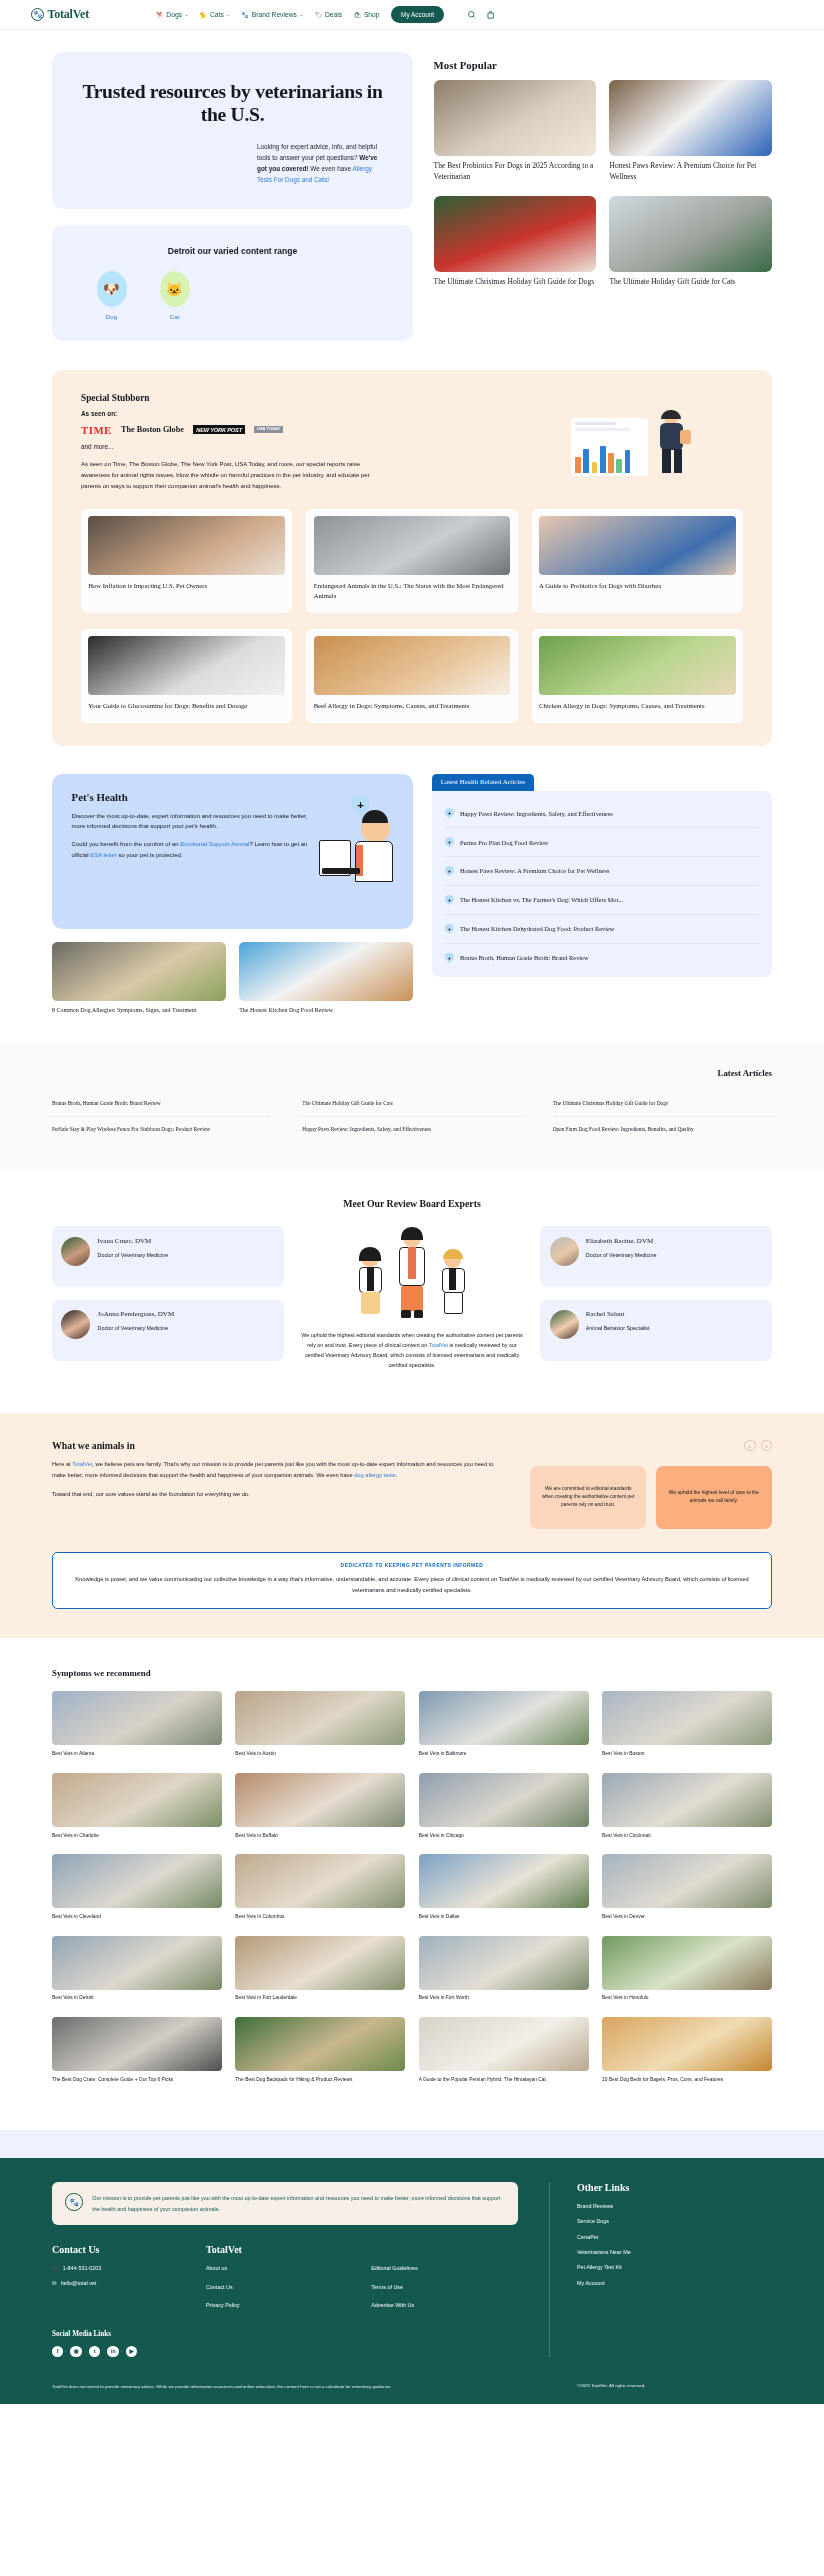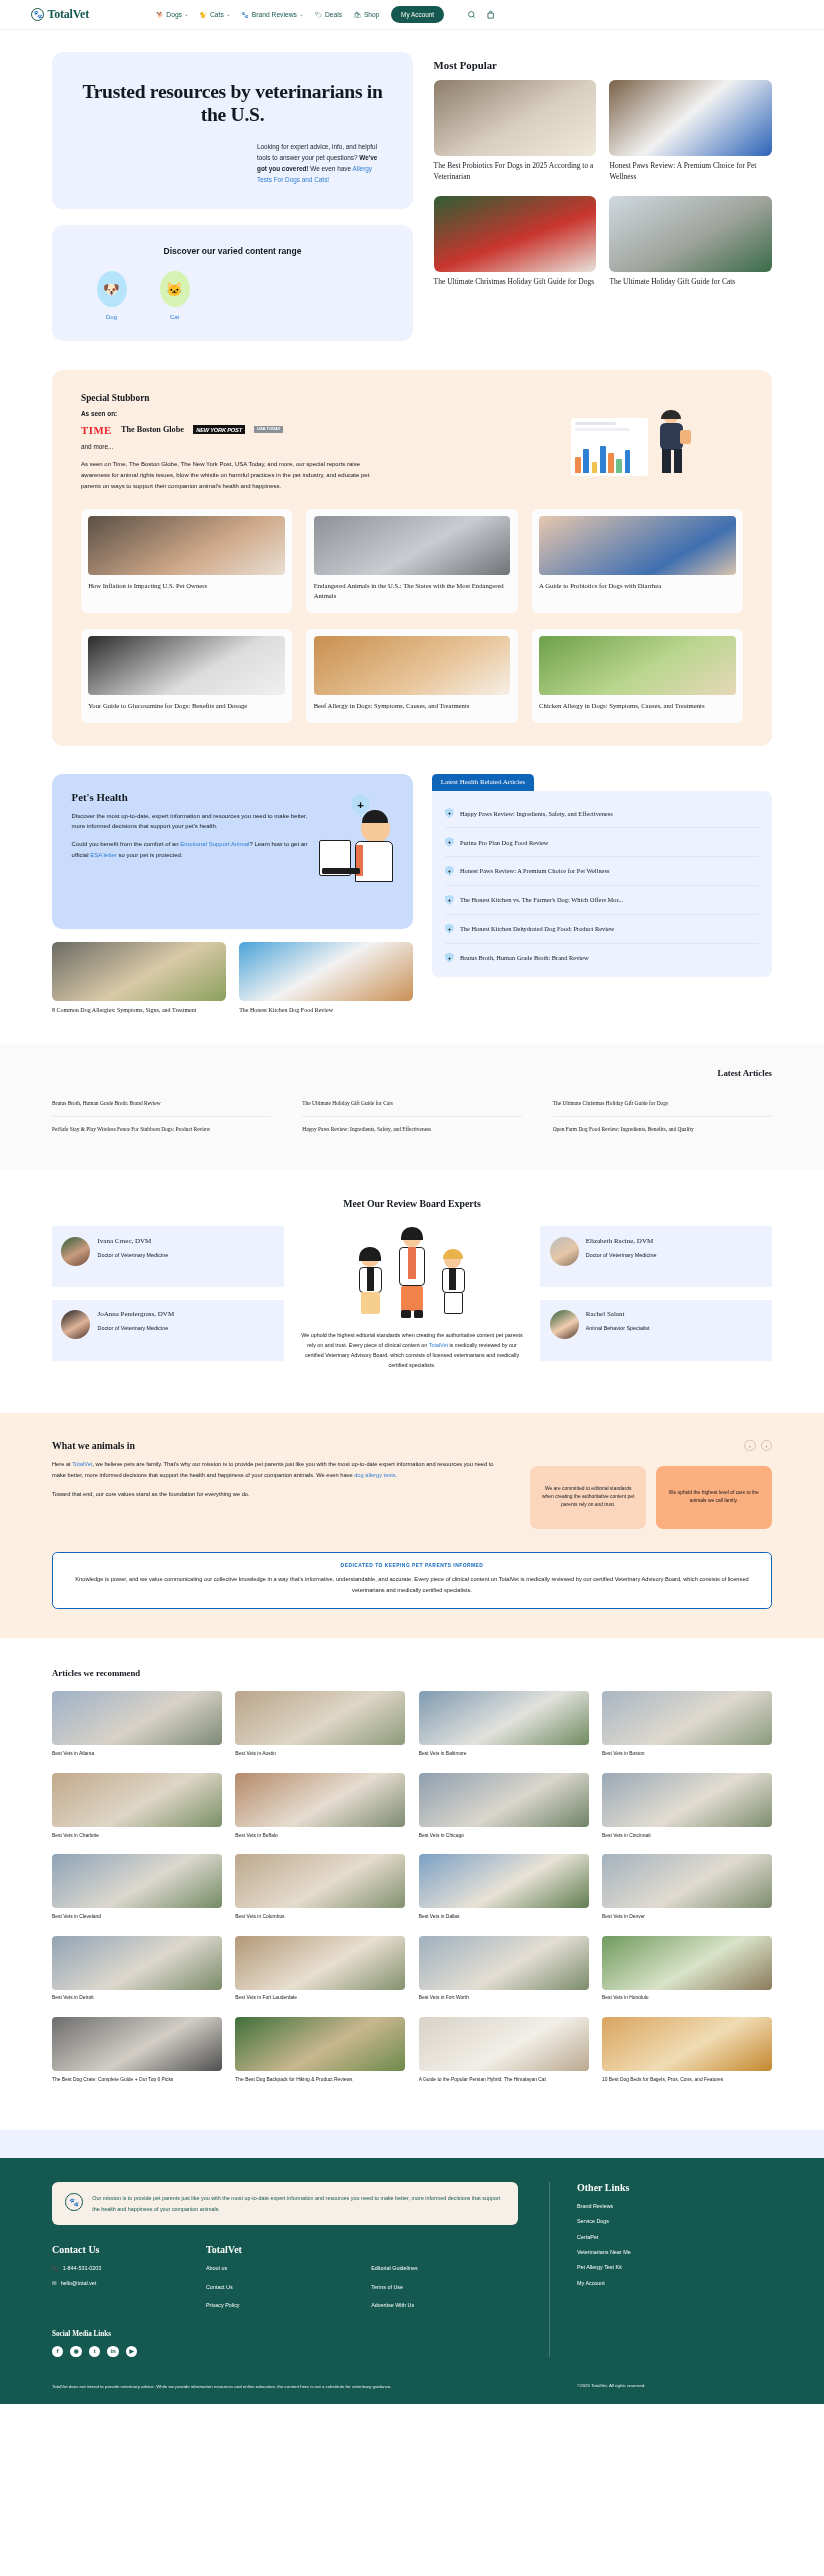--- a/index.html
+++ b/index.html
@@ -144,21 +144,21 @@
   .latest-h { font-family:"Liberation Serif", serif; font-size: 8.8px; font-weight:700; margin-bottom: 13.4px; text-align: right; }
   .la-grid { display:grid; grid-template-columns: repeat(3, 1fr); gap: 0 31px; }
   .la-item { font-family:"Liberation Serif", serif; font-size: 5.4px; line-height:1.6; padding: 8.2px 0; border-bottom: 0.5px solid #eaeaea; }
   .la-item.nb { border-bottom: none; }
 
   
   .board { padding: 29px 52px 20.6px; }
   .board-h { text-align:center; font-family:"Liberation Serif", serif; font-size: 9.8px; font-weight:700; margin-bottom: 17.5px; }
   .board-grid { display:grid; grid-template-columns: 1fr 1fr 1fr; gap: 12.4px; align-items:start; }
   .bcol { display:flex; flex-direction:column; gap: 12.4px; }
-  .bcard { background:#eef2fe; border-radius: 0; padding: 10.3px 9.3px; display:flex; gap: 7.2px; align-items:flex-start; min-height: 61px; }
+  .bcard { background:#eef2fe; border-radius: 7px; padding: 10.3px 9.3px; display:flex; gap: 7.2px; align-items:flex-start; min-height: 61px; }
   .avatar { width: 29px; height: 29px; border-radius: 50%; flex: 0 0 auto; background-size:cover; background-position:center; }
   .bname { font-family:"Liberation Serif", serif; font-size: 7px; line-height:1.4; }
   .brole { font-size: 5.4px; line-height: 1.75; margin-top: 4.1px; }
   .bmid { text-align:center; }
   .bmid-p { font-size: 5.4px; line-height: 1.9; margin-top: 8.2px; padding: 0 3.1px; }
 
   
   .believe { background:#fdeee2; margin-top: 21.6px; padding: 27px 52px 29px; }
   .bel-grid { display:grid; grid-template-columns: 1fr 242px; gap: 24px; }
   .bel-h { font-family:"Liberation Serif", serif; font-size: 9.8px; font-weight:700; }
@@ -258,21 +258,21 @@
       <div class="hero-title serif">Trusted resources by veterinarians in the U.S.</div>
       <div class="hero-sub">
         <span>Looking for expert advice, info, and helpful tools to answer your pet questions?</span>
         <b>We've got you covered!</b>
         <span>We even have</span>
         <a class="lnk" href="#">Allergy Tests For Dogs and Cats!</a>
       </div>
     </div>
 
     <div class="disc-card">
-      <div class="disc-title">Discover our varied content range</div>
+      <div class="disc-title">Detroit our varied content range</div>
       <div class="disc-row">
         <div class="disc-item">
           <div class="disc-bubble dog">🐶</div>
           <div class="disc-label">Dog</div>
         </div>
         <div class="disc-item">
           <div class="disc-bubble cat">🐱</div>
           <div class="disc-label">Cat</div>
         </div>
       </div>
@@ -551,21 +551,21 @@
     </div>
   </div>
 
   <div class="ded">
     <div class="ded-h">DEDICATED TO KEEPING PET PARENTS INFORMED</div>
     <div class="ded-p">Knowledge is power, and we value communicating our collective knowledge in a way that's informative, understandable, and accurate. Every piece of clinical content on TotalVet is medically reviewed by our certified Veterinary Advisory Board, which consists of licensed veterinarians and medically certified specialists.</div>
   </div>
 </div>
 
 <div class="rec">
-  <div class="rec-h serif">Articles we recommend</div>
+  <div class="rec-h serif">Symptoms we recommend</div>
 
   <div class="rec-row grid4">
     <div class="rec-card">
         <div class="thumb rec-thumb" style="background:linear-gradient(150deg,#9fb1c6,#d8d2c8 55%,#7d8a74)"></div>
         <div class="rec-title">Best Vets in Atlanta</div>
       </div>
     <div class="rec-card">
         <div class="thumb rec-thumb" style="background:linear-gradient(150deg,#b9a489,#ded6c6 55%,#8d9a7a)"></div>
         <div class="rec-title">Best Vets in Austin</div>
       </div>

